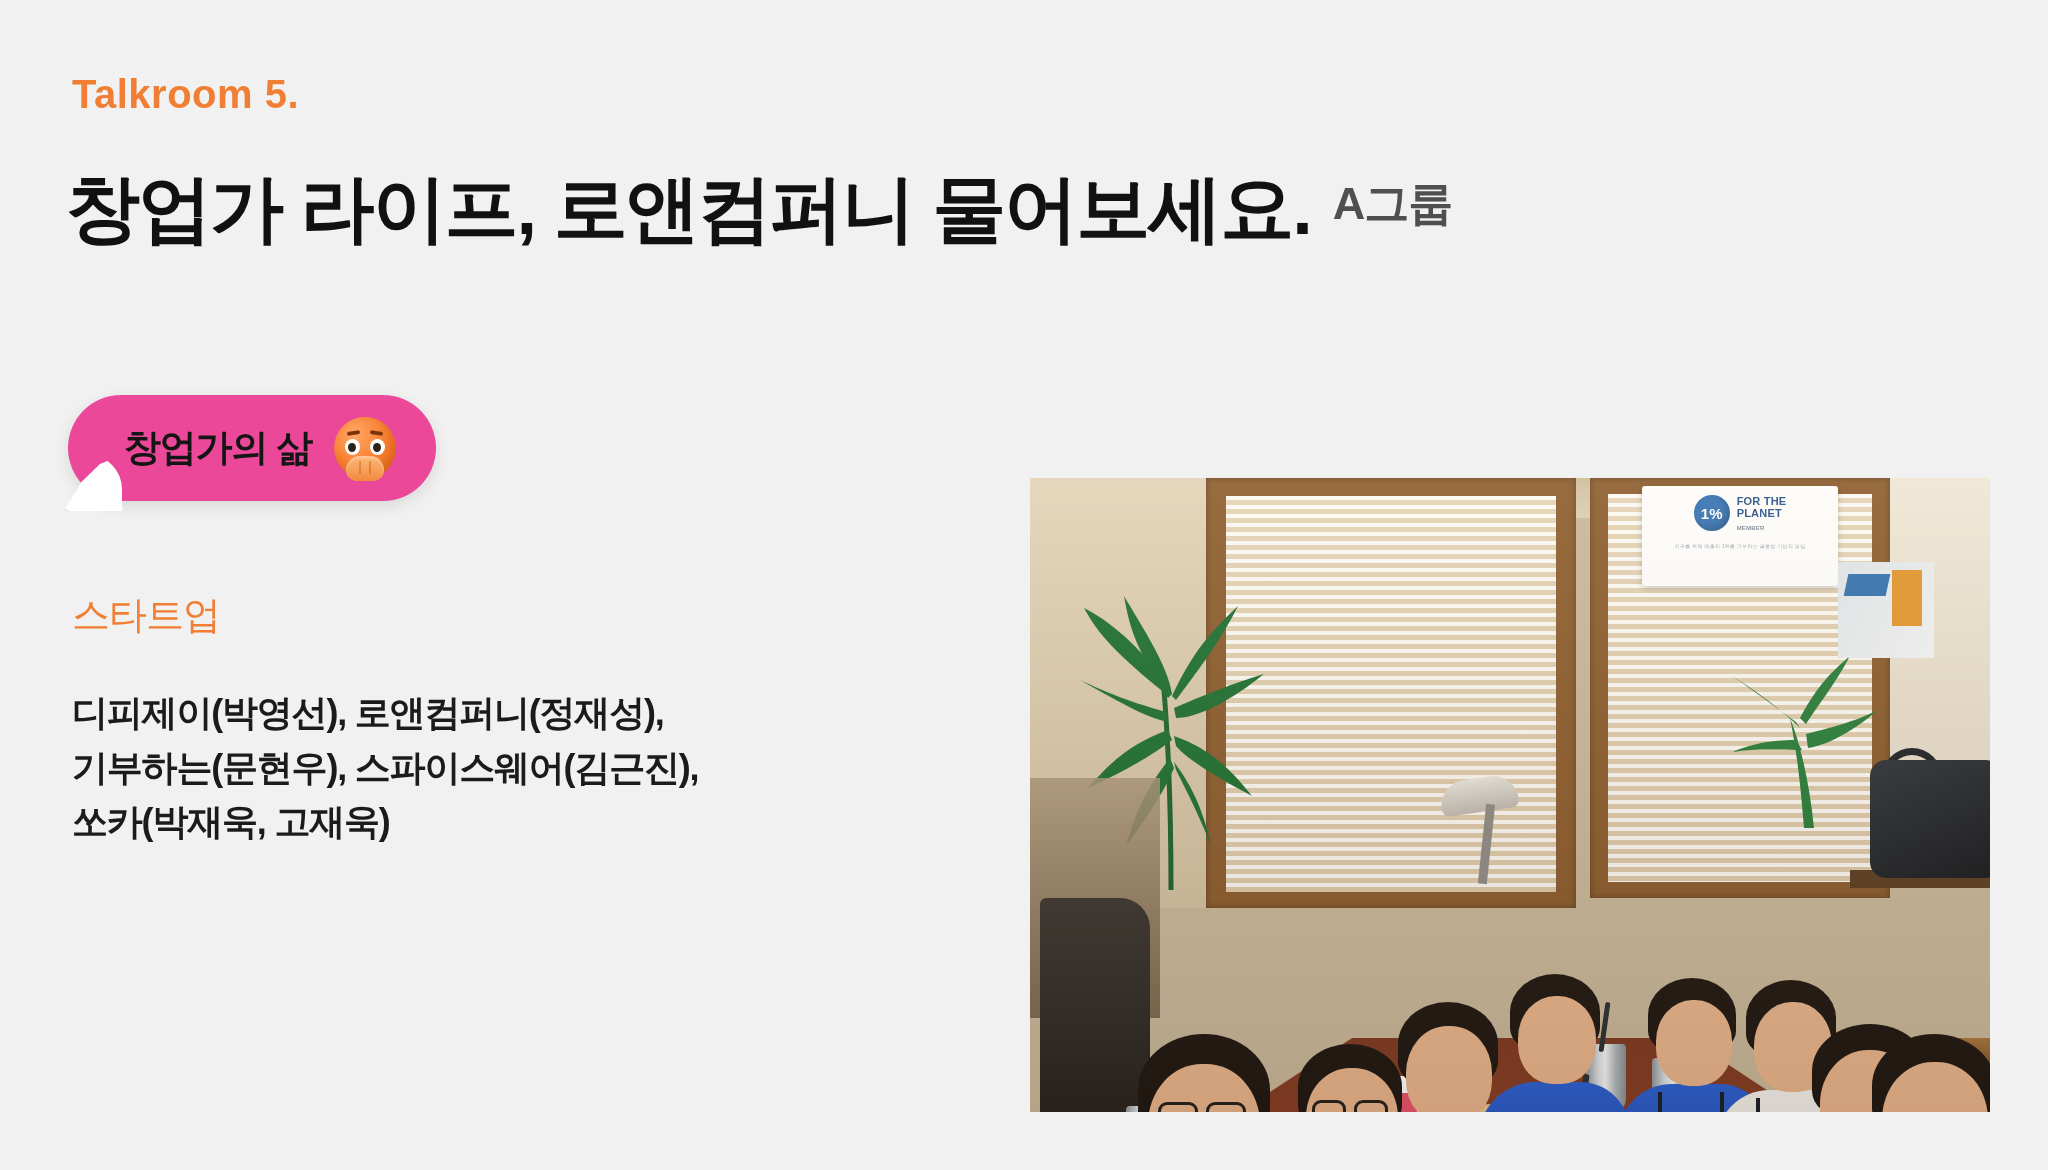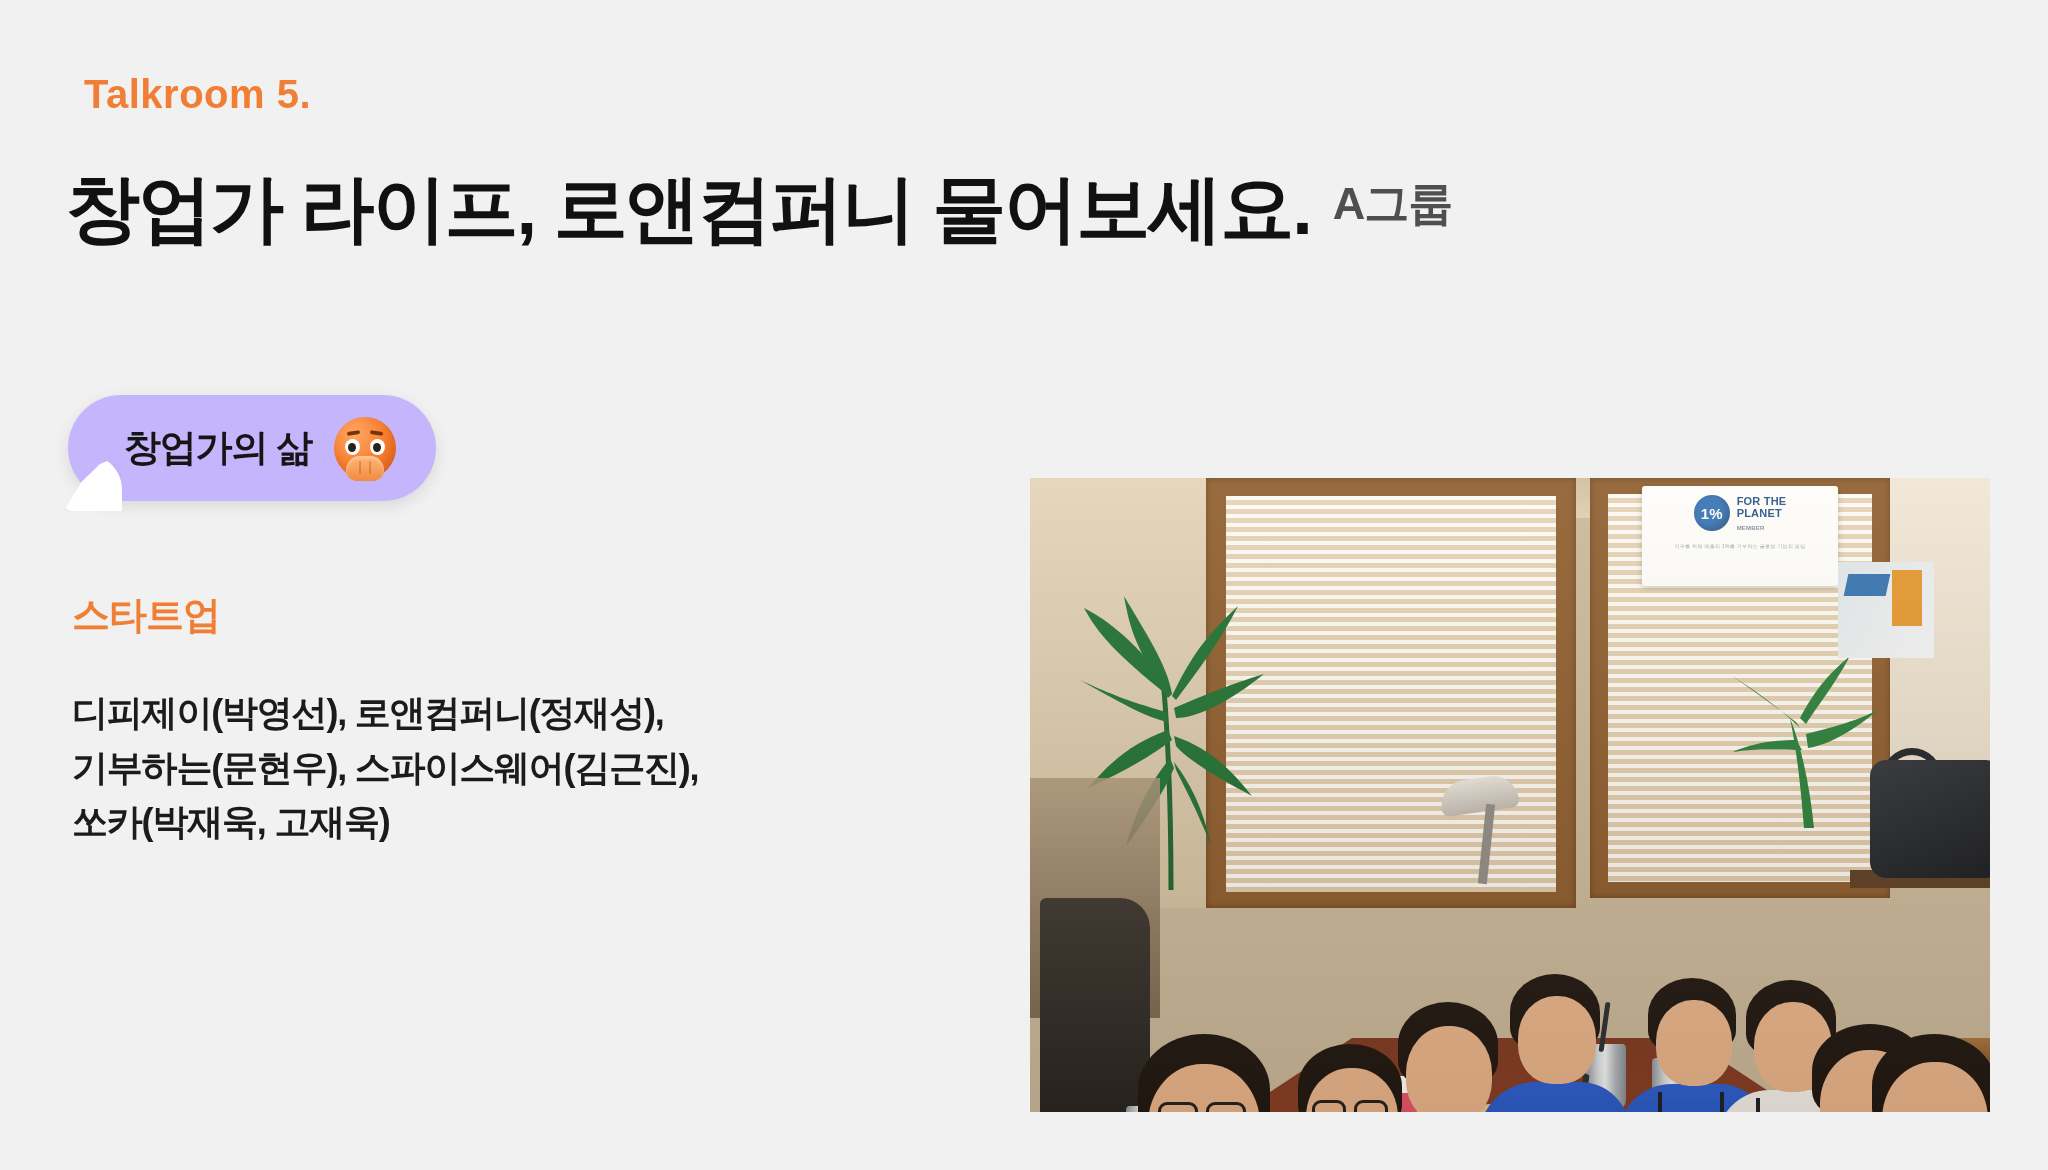--- a/index.html
+++ b/index.html
@@ -10,21 +10,21 @@
     overflow:hidden;
   }
   #slide {
     position:relative;
     width:2048px; height:1170px;
     background:#f1f1f1;
   }
 
   
   #eyebrow {
-    position:absolute; left:84px; top:72px;
+    position:absolute; left:72px; top:72px;
     font-size:40px; font-weight:600; letter-spacing:.5px;
     color:#f07f35;
     white-space:nowrap;
   }
 
   #title-row {
     position:absolute; left:66px; top:170px;
     display:flex; align-items:flex-start;
     white-space:nowrap;
   }
@@ -38,21 +38,21 @@
   }
 
   
   #bubble-wrap {
     position:absolute; left:68px; top:395px;
     width:420px; height:115px;
   }
   #bubble {
     position:relative;
     display:inline-flex; align-items:center; gap:22px;
-    background:#c4b5fd;
+    background:#ec4899;
     border-radius:60px;
     padding:22px 40px 22px 56px;
     box-shadow:0 5px 16px rgba(0,0,0,.10);
   }
   #bubble-tail {
     position:absolute; left:-4px; bottom:-10px;
     width:58px; height:56px;
     background:#ffffff;
     border-bottom-left-radius:8px;
     border-top-right-radius:34px;
@@ -99,21 +99,21 @@
     content:''; position:absolute; top:5px;
     width:2px; height:13px; border-radius:2px;
     background:rgba(190,95,25,.45);
   }
   #bubble-emoji .hand:before { left:13px; }
   #bubble-emoji .hand:after  { left:23px; }
 
   
   #section-heading {
     position:absolute; left:72px; top:590px;
-    font-size:38px; font-weight:700; color:#f07f35;
+    font-size:38px; font-weight:400; color:#f07f35;
     letter-spacing:-1px; white-space:nowrap;
   }
   #body-list {
     position:absolute; left:72px; top:686px;
     font-size:36px; font-weight:700; color:#1b1b1b;
     line-height:1.52; letter-spacing:-1.2px;
   }
   #body-list .line { white-space:nowrap; }
 
   

